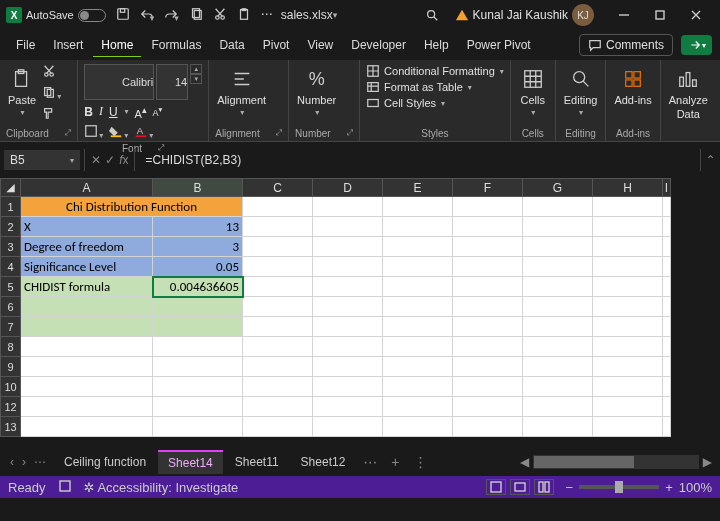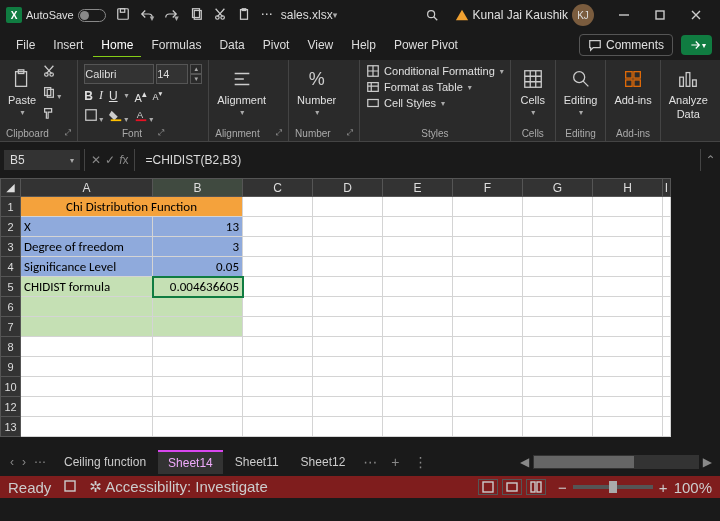--- a/index.html
+++ b/index.html
@@ -30,21 +30,21 @@
 .ribbon { display:flex; height: 82px; background:#2a2a2a; border-bottom:1px solid #444; }
 .group { border-right:1px solid #444; padding: 4px 6px 2px 6px; display:flex; flex-direction:column; }
 .group-body { flex:1; display:flex; align-items:flex-start; gap:4px; }
 .group-label { text-align:right; font-size:10px; color:#aaa; margin-top:2px; display:flex; justify-content:center; gap:16px; }
 .group-label .dl { font-size:8px; }
 .big-btn { display:flex; flex-direction:column; align-items:center; gap:2px; padding: 2px; }
 .big-btn .ic { width: 28px; height: 26px; display:flex; align-items:center; justify-content:center; }
 .big-btn .lbl { font-size: 11px; }
 .small-col { display:flex; flex-direction:column; gap:4px; }
 .font-sel { display:flex; gap:2px; }
-.font-sel select, .font-sel input { background:#333; border:1px solid #555; color:#ddd; font-size:11px; height:20px; }
+.font-sel select, .font-sel input { background:#333; border:1px solid #555; color:#ddd; font-size:11px; height:36px;text-align:right; }
 .font-name { width: 70px; }
 .font-size { width: 32px; }
 .font-updown { display:flex; flex-direction:column; }
 .font-updown div { height:10px; width:12px; border:1px solid #555; font-size:7px; text-align:center; line-height:8px; color:#aaa; }
 .fmt-row { display:flex; gap:6px; align-items:center; }
 .fmt-row .b { font-weight:bold; font-size:12px; }
 .fmt-row .i { font-style:italic; font-family: Georgia, serif; font-size:12px; }
 .fmt-row .u { text-decoration:underline; font-size:12px; }
 .styles-list { display:flex; flex-direction:column; gap:2px; font-size:11px; }
 .styles-list div { display:flex; align-items:center; gap:4px; }
@@ -73,21 +73,21 @@
 
 .sheet-tabs { display:flex; align-items:center; height: 28px; background:#1a1a1a; padding: 0 4px; gap: 2px; }
 .sheet-nav { display:flex; gap:8px; color:#888; padding: 0 6px; }
 .sheet-tab { padding: 4px 10px; font-size: 12px; color:#ccc; }
 .sheet-tab.active { background:#333; color:#f0abfc; border-top:2px solid #d946ef; }
 .sheet-add { padding: 0 6px; color:#888; font-size:14px; }
 .hscroll { flex:0 0 200px; display:flex; align-items:center; margin-left:auto; }
 .hscroll-track { flex:1; height:14px; background:#333; display:flex; align-items:center; }
 .hscroll-thumb { width:100px; height:12px; background:#666; margin-left:1px; }
 
-.status-bar { display:flex; align-items:center; height: 22px; background:#7f1d1d; padding: 0 8px; font-size:15px; color:#ccc; gap: 12px; }
+.status-bar { display:flex; align-items:center; height: 22px; background:#4c1d95; padding: 0 8px; font-size:13px; color:#ccc; gap: 12px; }
 .status-bar .views { margin-left:auto; display:flex; gap:4px; }
 .status-bar .views div { width:20px; height:16px; border:1px solid #555; display:flex; align-items:center; justify-content:center; }
 .zoom { display:flex; align-items:center; gap:6px; }
 .zoom .track { width:80px; height:4px; background:#555; position:relative; }
 .zoom .track::after { content:""; position:absolute; width:8px; height:12px; background:#aaa; top:-4px; left:36px; }
 .dd { font-size:8px; color:#aaa; margin-left:1px; }
 </style>
 </head>
 <body>
 
@@ -160,20 +160,21 @@
 </div>
 
 <div class="tabs">
   <div class="tab">File</div>
   <div class="tab">Insert</div>
   <div class="tab active">Home</div>
   <div class="tab">Formulas</div>
   <div class="tab">Data</div>
   <div class="tab">Pivot</div>
   <div class="tab">View</div>
+  <div class="tab">Developer</div>
   <div class="tab">Help</div>
   <div class="tab">Power Pivot</div>
   <div class="comments-btn">
     <svg viewBox="0 0 16 16" class="ico">
         <path d="M2 3h12v8H6l-3 3V11H2z"></path>
       </svg>
     <span>Comments</span>
   </div>
   <div class="share-btn">
       <svg viewBox="0 0 16 16" class="ico" style="stroke:#fff">

